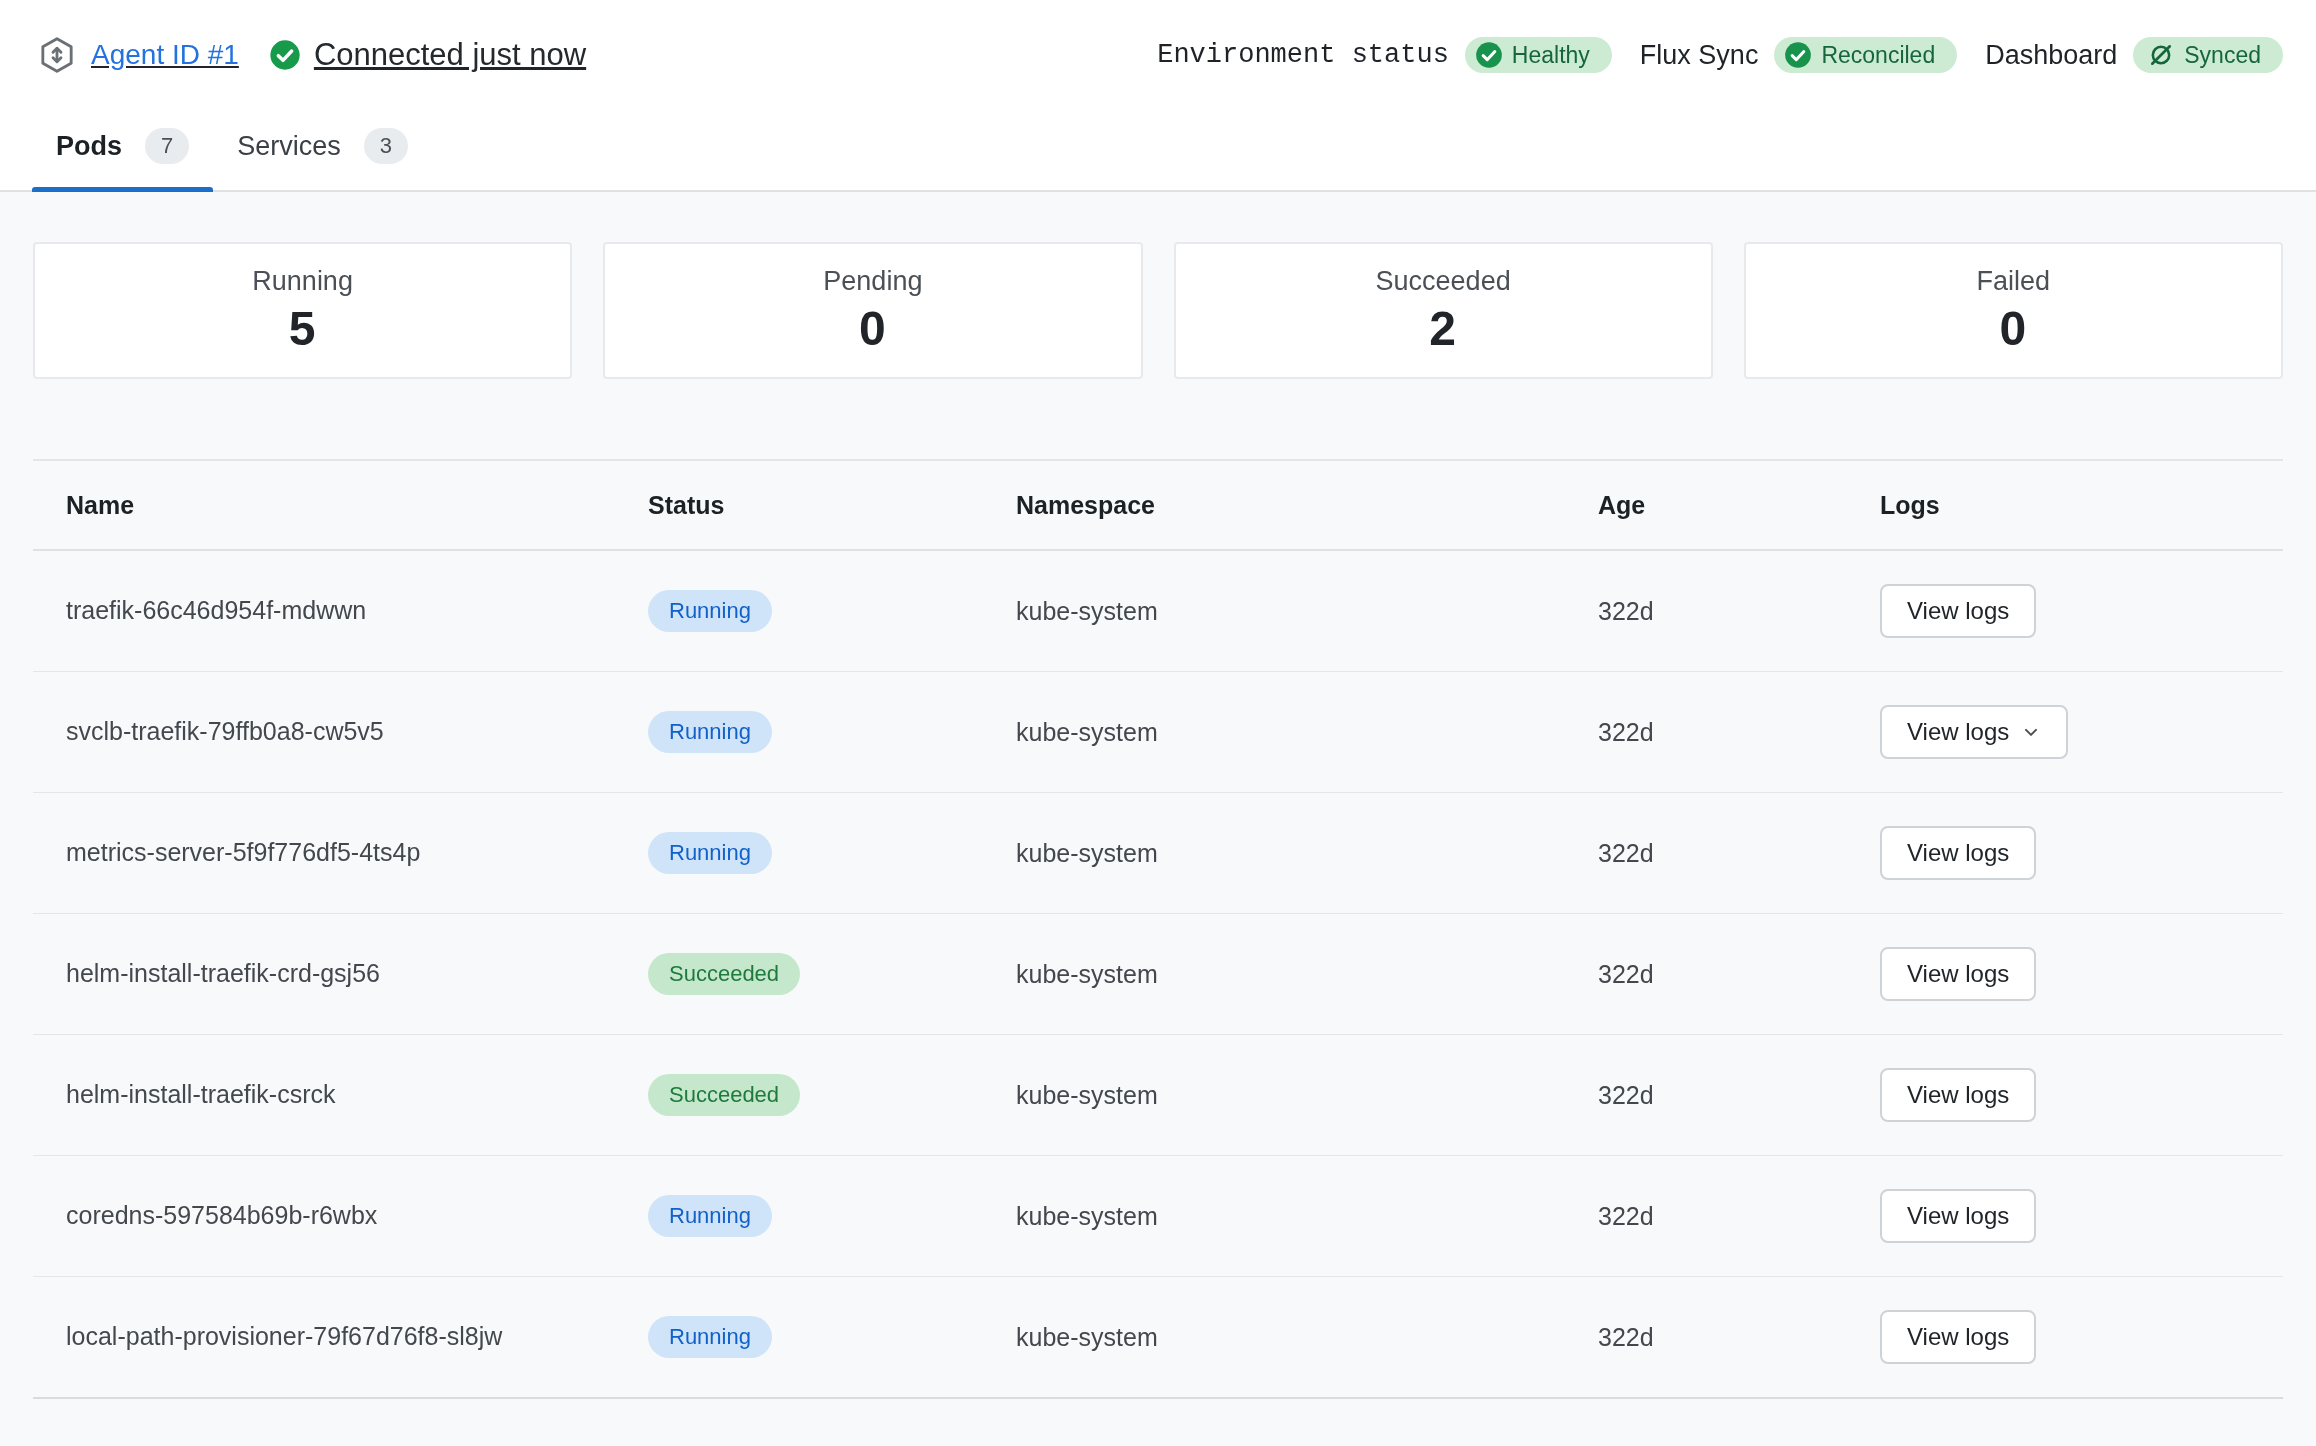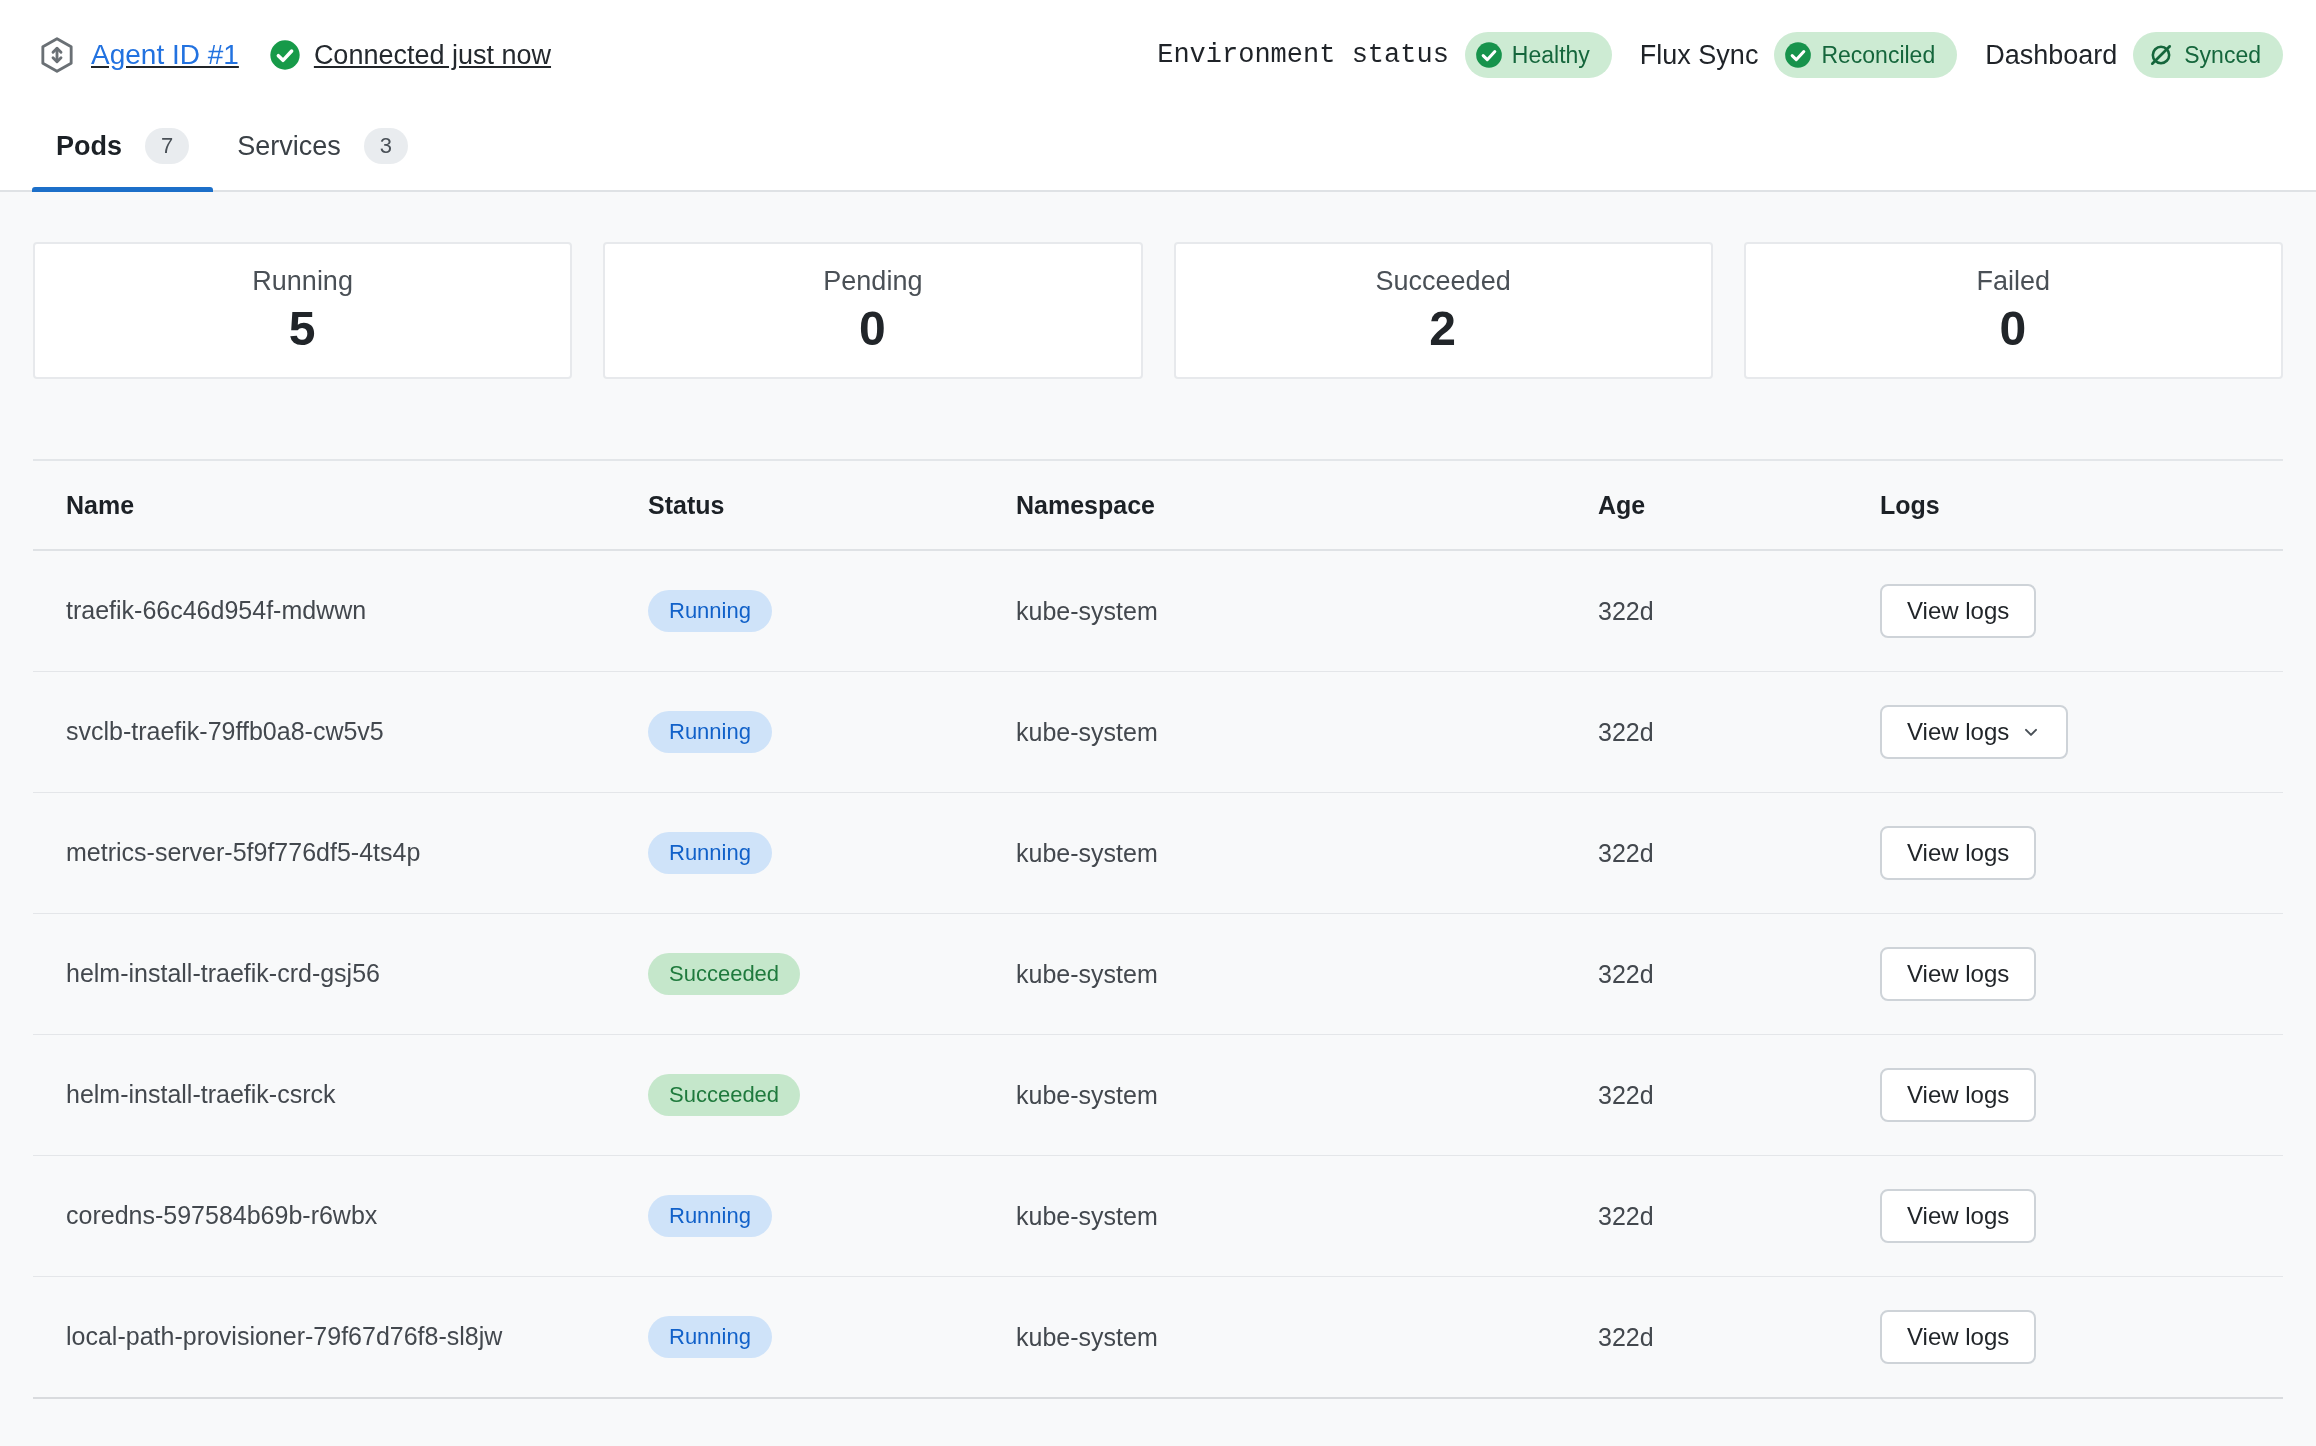--- a/index.html
+++ b/index.html
@@ -20,28 +20,28 @@
   .topbar-left { display: flex; align-items: center; text-decoration: underline; }
   .agent-icon { width: 40px; height: 40px; flex: 0 0 auto; }
   .agent-link {
     margin-left: 14px;
     font-size: 28px;
     color: #2272e0;
     text-decoration: none;
     cursor: pointer;
   }
   .conn-check { width: 32px; height: 32px; margin-left: 30px; flex: 0 0 auto; }
-  .conn-text { margin-left: 13px; font-size: 27px; color: #24292e; }
+  .conn-text { margin-left: 13px; font-size: 31px; color: #24292e; }
 
   .topbar-right { margin-left: auto; display: flex; align-items: center; }
   .env-label { font-size: 27px; color: #1f2328; margin-left: 28px; }
   .env-label:first-child { margin-left: 0; font-family: Liberation Mono, monospace; }
   .pill {
     margin-left: 16px;
-    height: 46px;
+    height: 36px;
     display: inline-flex;
     align-items: center;
     gap: 9px;
     background: #cdebd3;
     border-radius: 999px;
     padding: 0 22px 0 10px;
     font-size: 23px;
     color: #15663c;
   }
   .pill svg { width: 28px; height: 28px; }

